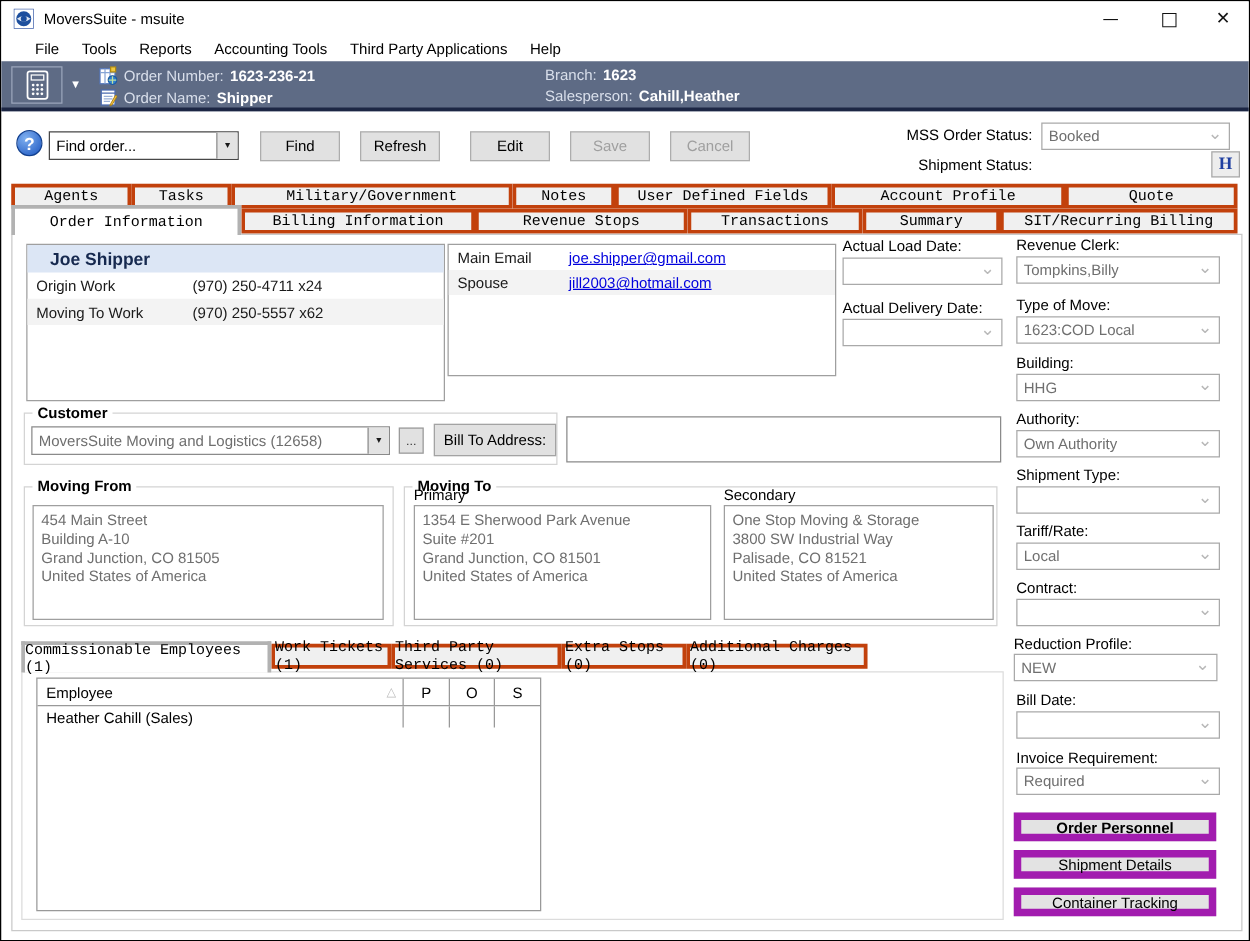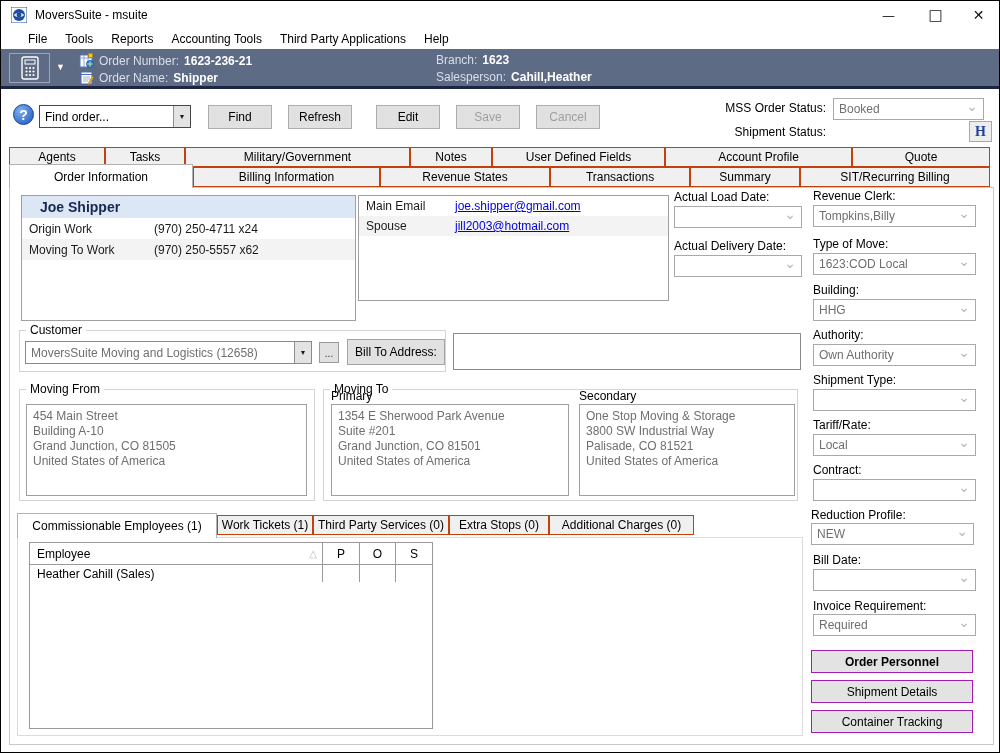--- a/index.html
+++ b/index.html
@@ -36,43 +36,43 @@
   .tb-btn.disabled { color:#9f9f9f; }
   .right-label { position:absolute; font-size:12px; color:#000; width:135px; text-align:right; }
   .combo { position:absolute; border:1px solid #a9a9a9; background:#fff; display:flex; align-items:center; justify-content:space-between; padding:0 5px; height:22px; }
   .combo .val { font-size:12px; color:#6f6f6f; white-space:nowrap; overflow:hidden; }
   .combo .chev { color:#b9b9b9; font-size:14px; line-height:6px; margin-left:3px; transform:translateY(-3px); }
   .h-btn { position:absolute; left:968px; top:120px; width:23px; height:21px; background:#ededed; border:1px solid #a8a8a8;
     font-family:"Liberation Serif", serif; font-weight:bold; font-size:14px; color:#1f3fa0; display:flex; align-items:center; justify-content:center; }
 
   
   .tabrow { position:absolute; display:flex; }
-  .tab { background:#f0f0f0; border:1px solid #c2410c; font-size:12px; color:#000; display:flex; align-items:center; justify-content:center; height:20px; }
+  .tab { background:#f0f0f0; border:3px solid #c2410c; font-size:12px; color:#000; display:flex; align-items:center; justify-content:center; height:20px;font-family:Liberation Mono, monospace; }
   .tab.active { background:#fff; border-color:#b2b2b2; border-bottom:none; z-index:6; position:relative; }
 
   
   .page { position:absolute; left:8px; top:186px; width:985px; height:558px; background:#fff; border:1px solid #c9c9c9; }
 
   
   .panel { position:absolute; border:1px solid #9f9f9f; background:#fff; }
   .panel-header { height:22px; background:#dce6f5; display:flex; align-items:center; padding-left:18px;
     font-size:14px; font-weight:bold; color:#16294f; }
   .info-row { display:flex; align-items:center; height:21px; font-size:12px; color:#1a1a1a; }
   .info-row.alt { background:#f3f3f3; }
   .info-label { padding-left:7px; }
   .link { color:#0000dd; text-decoration:underline; }
 
   
   .groupbox { position:absolute; border:1px solid #d4d4d4; }
-  .grouplabel { position:absolute; top:-8px; left:6px; background:#fff; padding:0 4px; font-size:12px; font-weight:normal; color:#000; }
+  .grouplabel { position:absolute; top:-8px; left:6px; background:#fff; padding:0 4px; font-size:12px; font-weight:bold; color:#000; }
   .sublabel { position:absolute; font-size:12px; color:#000; }
   .addr { position:absolute; border:1px solid #9f9f9f; background:#fff; font-size:12px; color:#6f6f6f; line-height:15px; padding:4px 6px; white-space:pre-line; }
 
   .field-label { position:absolute; font-size:12px; color:#000; white-space:nowrap; }
-  .side-btn { position:absolute; left:810px; width:162px; height:23px; background:#e3e3e3; border:1px solid #a21caf; font-size:12px; display:flex; align-items:center; justify-content:center; color:#000; }
+  .side-btn { position:absolute; left:810px; width:162px; height:23px; background:#e3e3e3; border:6px solid #a21caf; font-size:12px; display:flex; align-items:center; justify-content:center; color:#000; }
   .side-btn.bold { font-weight:bold; }
 
   .ellipsis-btn { position:absolute; left:318px; top:341px; width:20px; height:21px; background:#e1e1e1; border:1px solid #9a9a9a; font-size:10px; color:#333; display:flex; align-items:flex-end; justify-content:center; padding-bottom:3px; }
   .billto-btn { position:absolute; left:346px; top:338px; width:98px; height:26px; background:#e1e1e1; border:1px solid #a3a3a3; font-size:12px; color:#000; display:flex; align-items:center; justify-content:center; }
   .billto-box { position:absolute; left:452px; top:332px; width:348px; height:37px; border:1px solid #8a8a8a; background:#fff; }
 
   
   .bottom-content { position:absolute; left:16px; top:536px; width:786px; height:199px; border:1px solid #dcdcdc; background:#fff; }
   .emp-table { position:absolute; left:28px; top:541px; width:404px; height:187px; border:1px solid #999; background:#fff; }
   .emp-header { display:flex; height:22px; border-bottom:1px solid #999; font-size:12px; color:#000; }
@@ -185,21 +185,21 @@
     <div class="tab" style="width:225px">Military/Government</div>
     <div class="tab" style="width:82px">Notes</div>
     <div class="tab" style="width:173px">User Defined Fields</div>
     <div class="tab" style="width:187px">Account Profile</div>
     <div class="tab" style="width:138px">Quote</div>
   </div>
 
   <div class="tabrow" style="left:8px;top:166px">
     <div class="tab active" style="width:184px;height:24px;top:-3px">Order Information</div>
     <div class="tab" style="width:187px">Billing Information</div>
-    <div class="tab" style="width:170px">Revenue States</div>
+    <div class="tab" style="width:170px">Revenue Stops</div>
     <div class="tab" style="width:140px">Transactions</div>
     <div class="tab" style="width:110px">Summary</div>
     <div class="tab" style="width:190px">SIT/Recurring Billing</div>
   </div>
 
   <div class="page"></div>
 
   <div class="panel" style="left:20px;top:194px;width:335px;height:126px">
     <div class="panel-header">
       <span>Joe Shipper</span>

